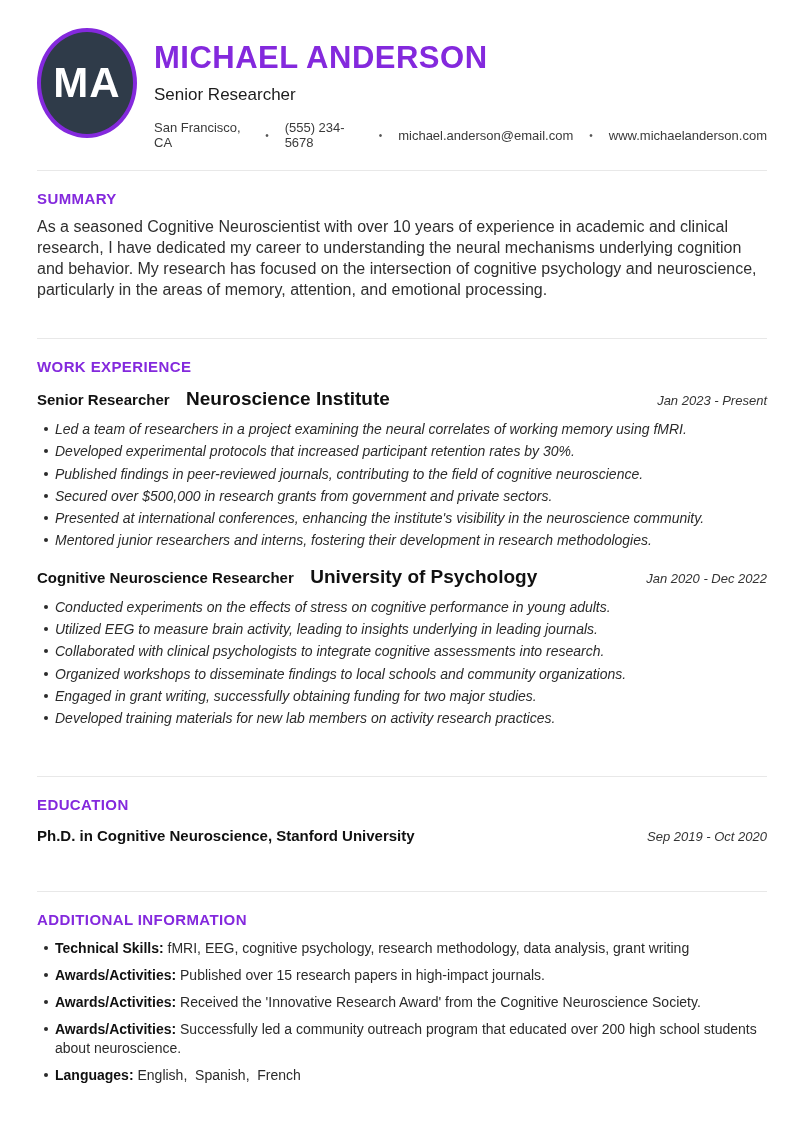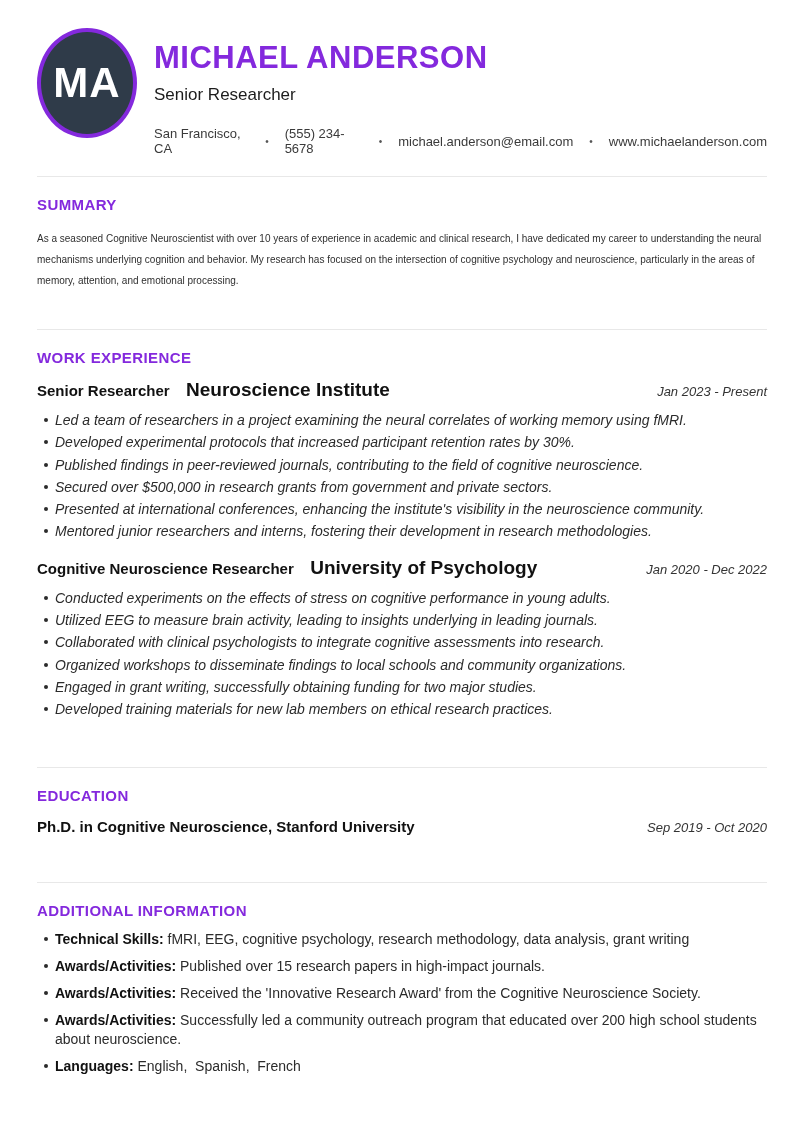--- a/index.html
+++ b/index.html
@@ -26,32 +26,32 @@
     display: flex; align-items: center; justify-content: center;
     color: #ffffff; font-size: 42px; font-weight: 700; letter-spacing: 1px;
   }
   .header-text { padding-top: 12px; }
   .name {
     color: #8429dd; font-size: 31px; font-weight: 700; letter-spacing: 0.5px;
     line-height: 36px;
   }
   .job-title { margin-top: 9px; font-size: 17px; font-weight: 400; color: #1c1c1c; }
   .contact-row {
-    margin-top: 21px; display: flex; align-items: center; gap: 16px;
+    margin-top: 15px; display: flex; align-items: center; gap: 16px;
     font-size: 13px; color: #3a3a3a;
   }
   .contact-sep { font-size: 10px; color: #555; }
   
   .divider { border: none; border-top: 1px solid #e8e8e8; margin: 20px 0 0 0; }
   .section { padding-top: 19px; }
   .section-heading {
     color: #8429dd; font-size: 15px; font-weight: 700; letter-spacing: 0.4px;
   }
   .summary-text {
-    margin-top: 15px; font-size: 10px; line-height: 21px; color: #2f2f2f;
+    margin-top: 9px; font-size: 16px; line-height: 21px; color: #2f2f2f;
     max-width: 732px;
   }
   
   .job { margin-top: 13px; }
   .job + .job { margin-top: 14px; }
   .job-header, .edu-row {
     display: flex; align-items: baseline; justify-content: space-between;
   }
   .job-name { font-size: 15px; font-weight: 700; color: #111111; }
   .job-company { font-size: 19px; font-weight: 700; color: #111111; margin-left: 12px; }
@@ -147,21 +147,21 @@
           <span class="job-company">University of Psychology</span>
         </div>
         <span class="job-dates">Jan 2020 - Dec 2022</span>
       </div>
       <ul class="bullets">
         <li>Conducted experiments on the effects of stress on cognitive performance in young adults.</li>
         <li>Utilized EEG to measure brain activity, leading to insights underlying in leading journals.</li>
         <li>Collaborated with clinical psychologists to integrate cognitive assessments into research.</li>
         <li>Organized workshops to disseminate findings to local schools and community organizations.</li>
         <li>Engaged in grant writing, successfully obtaining funding for two major studies.</li>
-        <li>Developed training materials for new lab members on ethical research practices.</li>
+        <li>Developed training materials for new lab members on activity research practices.</li>
       </ul>
     </div>
   </div>
 
   <hr class="divider">
 
   <div class="section section-education">
     <div class="section-heading">EDUCATION</div>
     <div class="edu-row">
       <span class="edu-degree">Ph.D. in Cognitive Neuroscience, Stanford University</span>

